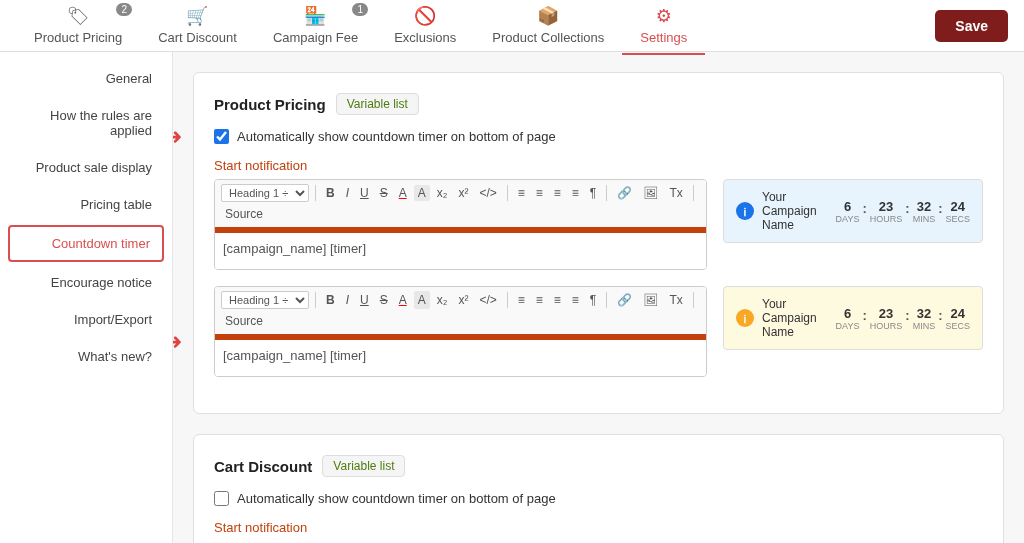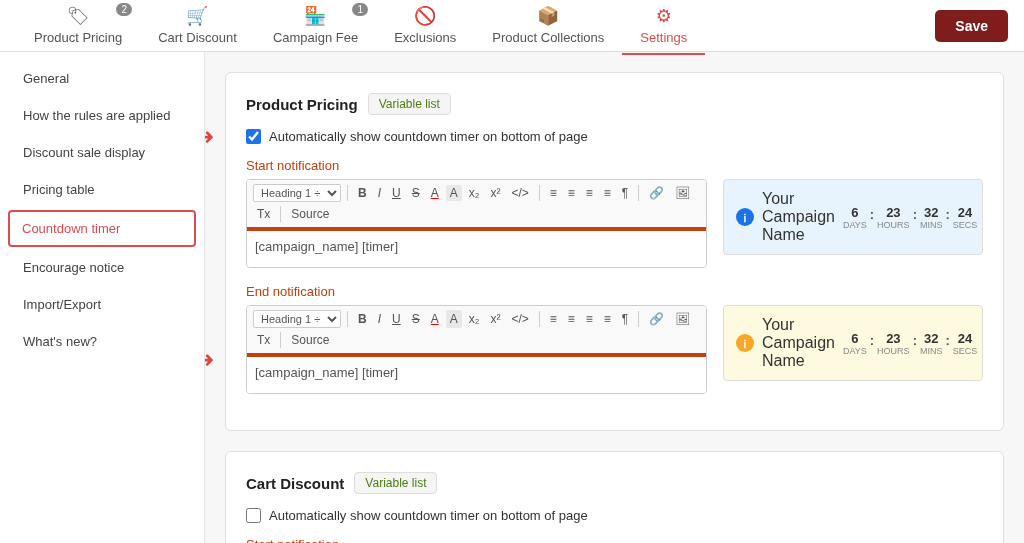--- a/index.html
+++ b/index.html
@@ -27,22 +27,22 @@
     .save-btn {
       background: #7f1d1d; color: #fff; border: none; border-radius: 5px;
       padding: 8px 20px; font-size: 14px; font-weight: 600; cursor: pointer;
     }
 
     
     .main-layout { display: flex; height: calc(543px - 52px); overflow: hidden; }
 
     
     .sidebar {
-      width: 205px; background: #fff; border-right: 1px solid #e5e5e5;
-      padding: 8px 0; overflow-y: auto; flex-shrink: 0;
+      width: 173px; background: #fff; border-right: 1px solid #e5e5e5;
+      padding: 8px 0; overflow-y: auto; flex-shrink: 0; text-align: right;
     }
     .sidebar-item {
       padding: 11px 20px; cursor: pointer; font-size: 13px; color: #444;
       border-left: 3px solid transparent;
     }
 
     
     .content { flex: 1; overflow-y: auto; padding: 20px; background: #f7f7f7; }
 
     
@@ -65,21 +65,21 @@
     .checkbox-row label { font-size: 13px; color: #333; cursor: pointer; }
 
     
     .notif-block { margin-bottom: 16px; }
     .notif-label { font-size: 13px; color: #c2410c; margin-bottom: 6px; font-weight: 500; }
 
     .editor-container {
       border: 1px solid #ccc; border-radius: 4px; overflow: hidden;
     }
     .editor-toolbar {
-      background: #f9f9f9; border-bottom: 4px solid #c2410c;
+      background: #f9f9f9; border-bottom: 6px solid #c2410c;
       padding: 4px 6px; display: flex; flex-wrap: wrap; gap: 3px; align-items: center;
     }
     .toolbar-sep { width: 1px; height: 16px; background: #ccc; margin: 0 3px; }
     .tb-btn {
       background: none; border: none; cursor: pointer; padding: 2px 4px;
       font-size: 12px; color: #555; border-radius: 2px; display: flex; align-items: center;
     }
     .tb-select {
       font-size: 11px; border: 1px solid #ccc; background: #fff;
       border-radius: 2px; padding: 1px 3px; cursor: pointer; color: #555;
@@ -95,21 +95,21 @@
     .notif-preview {
       width: 260px; flex-shrink: 0; border: 1px solid #ddd; border-radius: 4px;
       padding: 10px 12px; display: flex; align-items: center; gap: 8px;
       font-size: 12px;
     }
     .notif-preview.blue-bg { background: #e8f4fd; }
     .notif-preview.yellow-bg { background: #fefae0; }
     .preview-icon { width: 18px; height: 18px; border-radius: 50%; display: flex; align-items: center; justify-content: center; font-size: 11px; font-weight: bold; color: #fff; flex-shrink: 0; }
     .preview-icon.blue { background: #1a73e8; }
     .preview-icon.yellow { background: #f9a825; }
-    .preview-name { font-size: 16px; color: #333; font-weight: 500; }
+    .preview-name { font-size: 12px; color: #333; font-weight: 500; }
     .timer-blocks { display: flex; align-items: center; gap: 3px; margin-left: auto; }
     .timer-unit { text-align: center; }
     .timer-num { font-size: 13px; font-weight: 700; color: #333; display: block; }
     .timer-label { font-size: 9px; color: #888; text-transform: uppercase; display: block; }
     .timer-colon { font-weight: 700; font-size: 13px; color: #555; align-self: flex-start; padding-top: 2px; }
 
     
     .sidebar-item.active-outline {
       border: 2px solid #d94f4f; border-radius: 4px; color: #d94f4f;
       background: #fff; margin: 2px 8px; padding: 9px 12px;
@@ -149,21 +149,21 @@
     </div>
   </div>
   <button class="save-btn">Save</button>
 </div>
 
 <div class="main-layout">
 
   <div class="sidebar">
     <div class="sidebar-item">General</div>
     <div class="sidebar-item">How the rules are applied</div>
-    <div class="sidebar-item">Discount sale display</div>
+    <div class="sidebar-item">Product sale display</div>
     <div class="sidebar-item">Pricing table</div>
     <div class="sidebar-item active-outline">Countdown timer</div>
     <div class="sidebar-item">Encourage notice</div>
     <div class="sidebar-item">Import/Export</div>
     <div class="sidebar-item">What's new?</div>
   </div>
 
   <div class="content">
 
     <div class="section-card">
@@ -243,21 +243,20 @@
               <div class="timer-unit">
                 <span class="timer-num">24</span>
                 <span class="timer-label">SECS</span>
               </div>
             </div>
           </div>
         </div>
       </div>
 
       <div class="notif-block">
-        <div class="notif-label">End notification</div>
         <div class="notif-row">
           <div class="notif-editor-wrap" style="position:relative;">
             <div style="position:absolute; left:-50px; top:calc(50% + 10px); transform:translateY(-50%); color:#d44; font-size:22px;">➜</div>
             <div class="editor-container">
               <div class="editor-toolbar">
                 <select class="tb-select"><option>Heading 1 ÷</option></select>
                 <div class="toolbar-sep"></div>
                 <button class="tb-btn">
                     <b>B</b>
                   </button>

